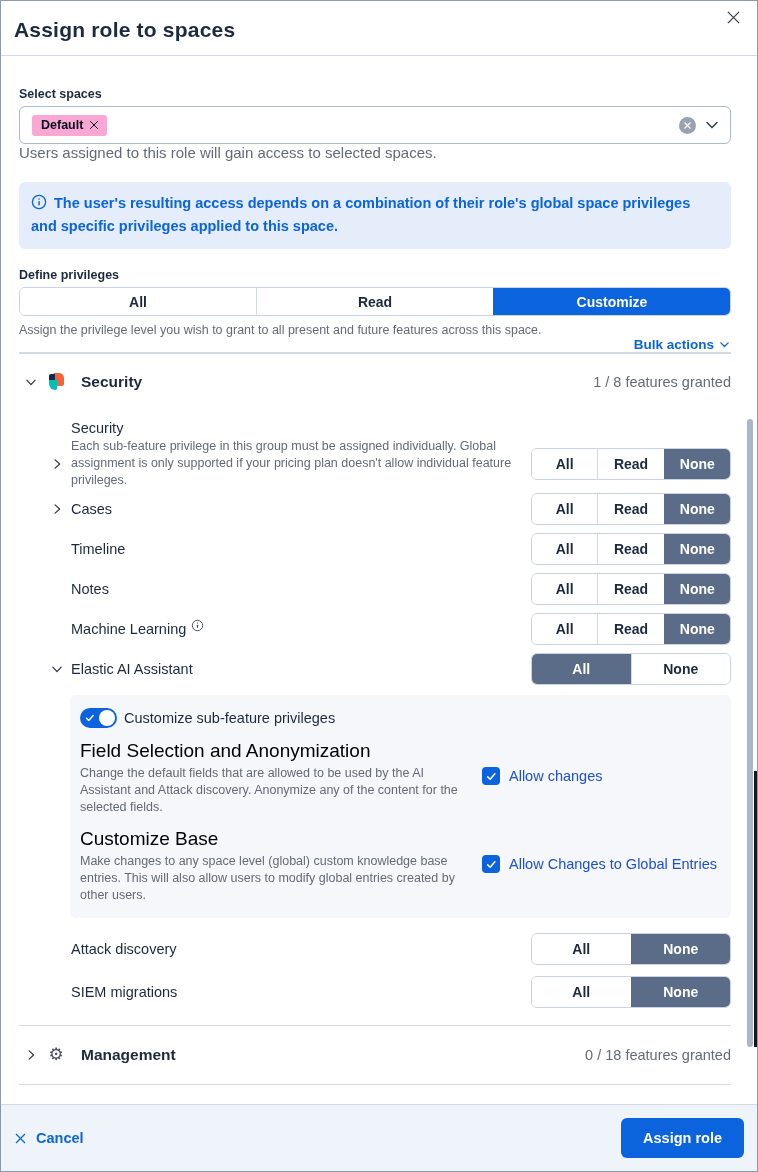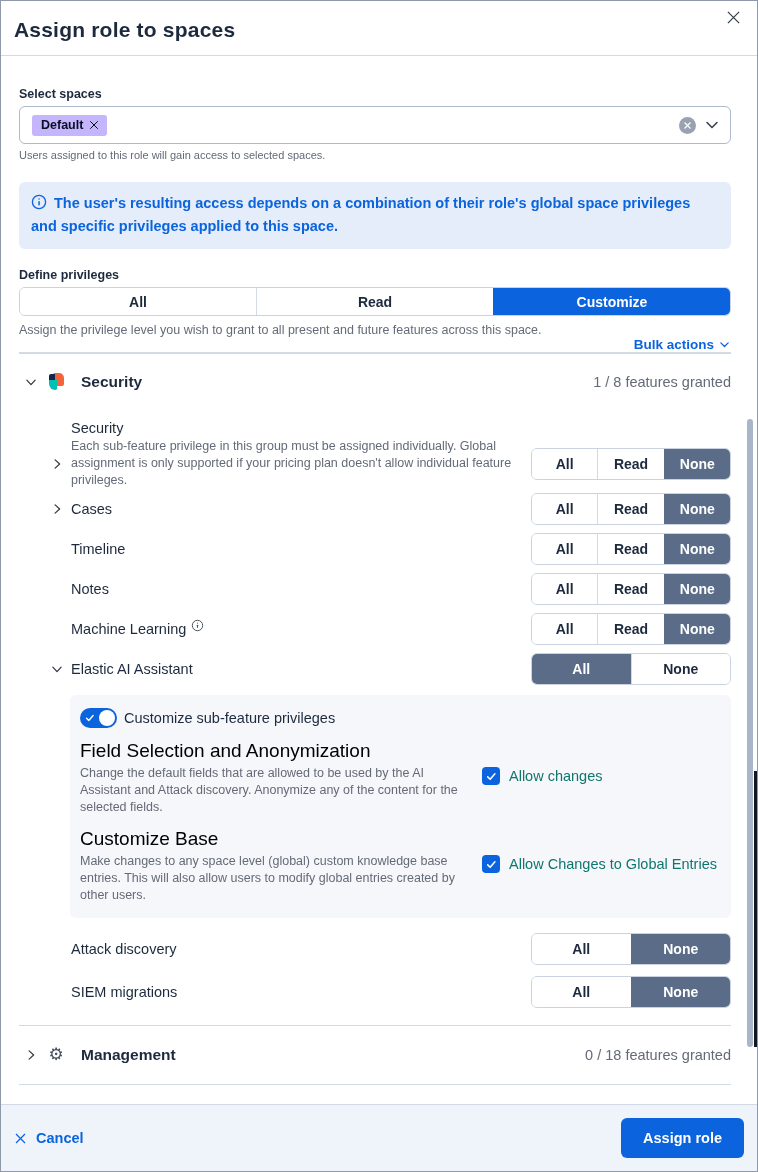--- a/index.html
+++ b/index.html
@@ -9,25 +9,25 @@
 
   
   .hdr { padding:17px 16px 13px 13px; border-bottom:1px solid #d3dae6; position:relative; }
   .hdr h1 { font-size:21px; font-weight:700; letter-spacing:.2px; color:#1d2a3e; }
   .close-x { position:absolute; top:6px; right:14px; width:20px; height:20px; display:flex; align-items:center; justify-content:center; cursor:pointer; color:#343a46; }
 
   
   .bd { flex:1; padding:0 26px 0 18px; position:relative; }
   .form-label { margin-top:31px; font-size:12.5px; font-weight:600; color:#1d2a3e; }
   .combo { margin-top:5px; height:38px; border:1px solid #aeb9cb; border-radius:6px; display:flex; align-items:center; padding:0 10px 0 12px; background:#fff; }
-  .badge { background:#c4b5fd; color:#07101f; font-size:12.5px; font-weight:600; padding:3px 8px 4px 9px; border-radius:3px; display:inline-flex; align-items:center; gap:6px; cursor:pointer; }
+  .badge { background:#f9a8d4; color:#07101f; font-size:12.5px; font-weight:600; padding:3px 8px 4px 9px; border-radius:3px; display:inline-flex; align-items:center; gap:6px; cursor:pointer; }
   .badge svg { display:block; }
   .combo-right { margin-left:auto; display:flex; align-items:center; gap:8px; }
   .clear-btn { width:17px; height:17px; border-radius:50%; background:#98a2b3; display:flex; align-items:center; justify-content:center; cursor:pointer; }
-  .help { margin-top:5px; font-size:11px; color:#646a77; }
+  .help { font-size:15px; color:#646a77; }
 
   .callout { margin-top:21px; background:#e4edf9; border-radius:6px; padding:11px 14px 12px 12px; color:#0b64dd; font-size:14.5px; font-weight:600; line-height:21px; }
   .callout .ico { display:inline-block; vertical-align:-2px; margin-right:7px; }
 
   .grp-label { margin-top:19px; font-size:12.5px; font-weight:600; }
   .seg-group { margin-top:5px; display:flex; height:29px; border:1px solid #cbd3e0; border-radius:6px; overflow:hidden; }
   .seg { flex:1; display:flex; align-items:center; justify-content:center; font-size:14px; font-weight:600; color:#1d2a3e; background:#fff; border-left:1px solid #d3dae6; cursor:pointer; }
   .seg:first-child { border-left:none; }
   .seg.sel { background:#0b64dd; color:#fff; border-left-color:#0b64dd; }
   .seg-help { margin-top:7px; font-size:12.5px; color:#646a77; }
@@ -78,21 +78,21 @@
   .toggle { width:37px; height:20px; border-radius:10px; background:#0b64dd; position:relative; flex:none; cursor:pointer; }
   .toggle .knob { position:absolute; top:2px; right:2px; width:16px; height:16px; border-radius:50%; background:#fff; }
   .toggle .tick { position:absolute; left:5px; top:5px; color:#fff; display:flex; }
   .toggle-label { font-size:14.5px; color:#1d2a3e; }
   .subfeat { display:grid; grid-template-columns:392px 1fr; column-gap:10px; margin-top:12px; }
   .subfeat h4 { font-size:19px; font-weight:400; color:#000000; grid-column:1; margin-bottom:3px; }
   .subfeat .sdesc { grid-column:1; font-size:12.5px; color:#646a77; line-height:17px; }
   .cbx-cell { grid-column:2; grid-row:2; display:flex; align-items:flex-start; padding-top:2px; }
   .cbx { display:flex; align-items:center; gap:9px; cursor:pointer; }
   .cbx .box { width:18px; height:18px; border-radius:4px; background:#0b64dd; display:flex; align-items:center; justify-content:center; flex:none; }
-  .cbx .clab { font-size:14.5px; color:#0f766e; }
+  .cbx .clab { font-size:14.5px; color:#1d4ed8; }
 
   .feat.tall { min-height:46px; }
 
   
   .ftr { height:67px; background:#eff3fa; border-top:1px solid #d3dae6; display:flex; align-items:center; padding:0 13px; }
   .cancel { color:#0b64dd; font-size:14.5px; font-weight:600; display:flex; align-items:center; gap:9px; cursor:pointer; }
   .assign { margin-left:auto; background:#0b64dd; color:#fff; border:none; border-radius:6px; height:40px; padding:0 22px; font-size:14.5px; font-weight:600; font-family:inherit; cursor:pointer; }
 
   
   .sb-inner { position:absolute; right:4px; top:418px; width:6px; height:628px; background:#a9b6c8; border-radius:3px; }

